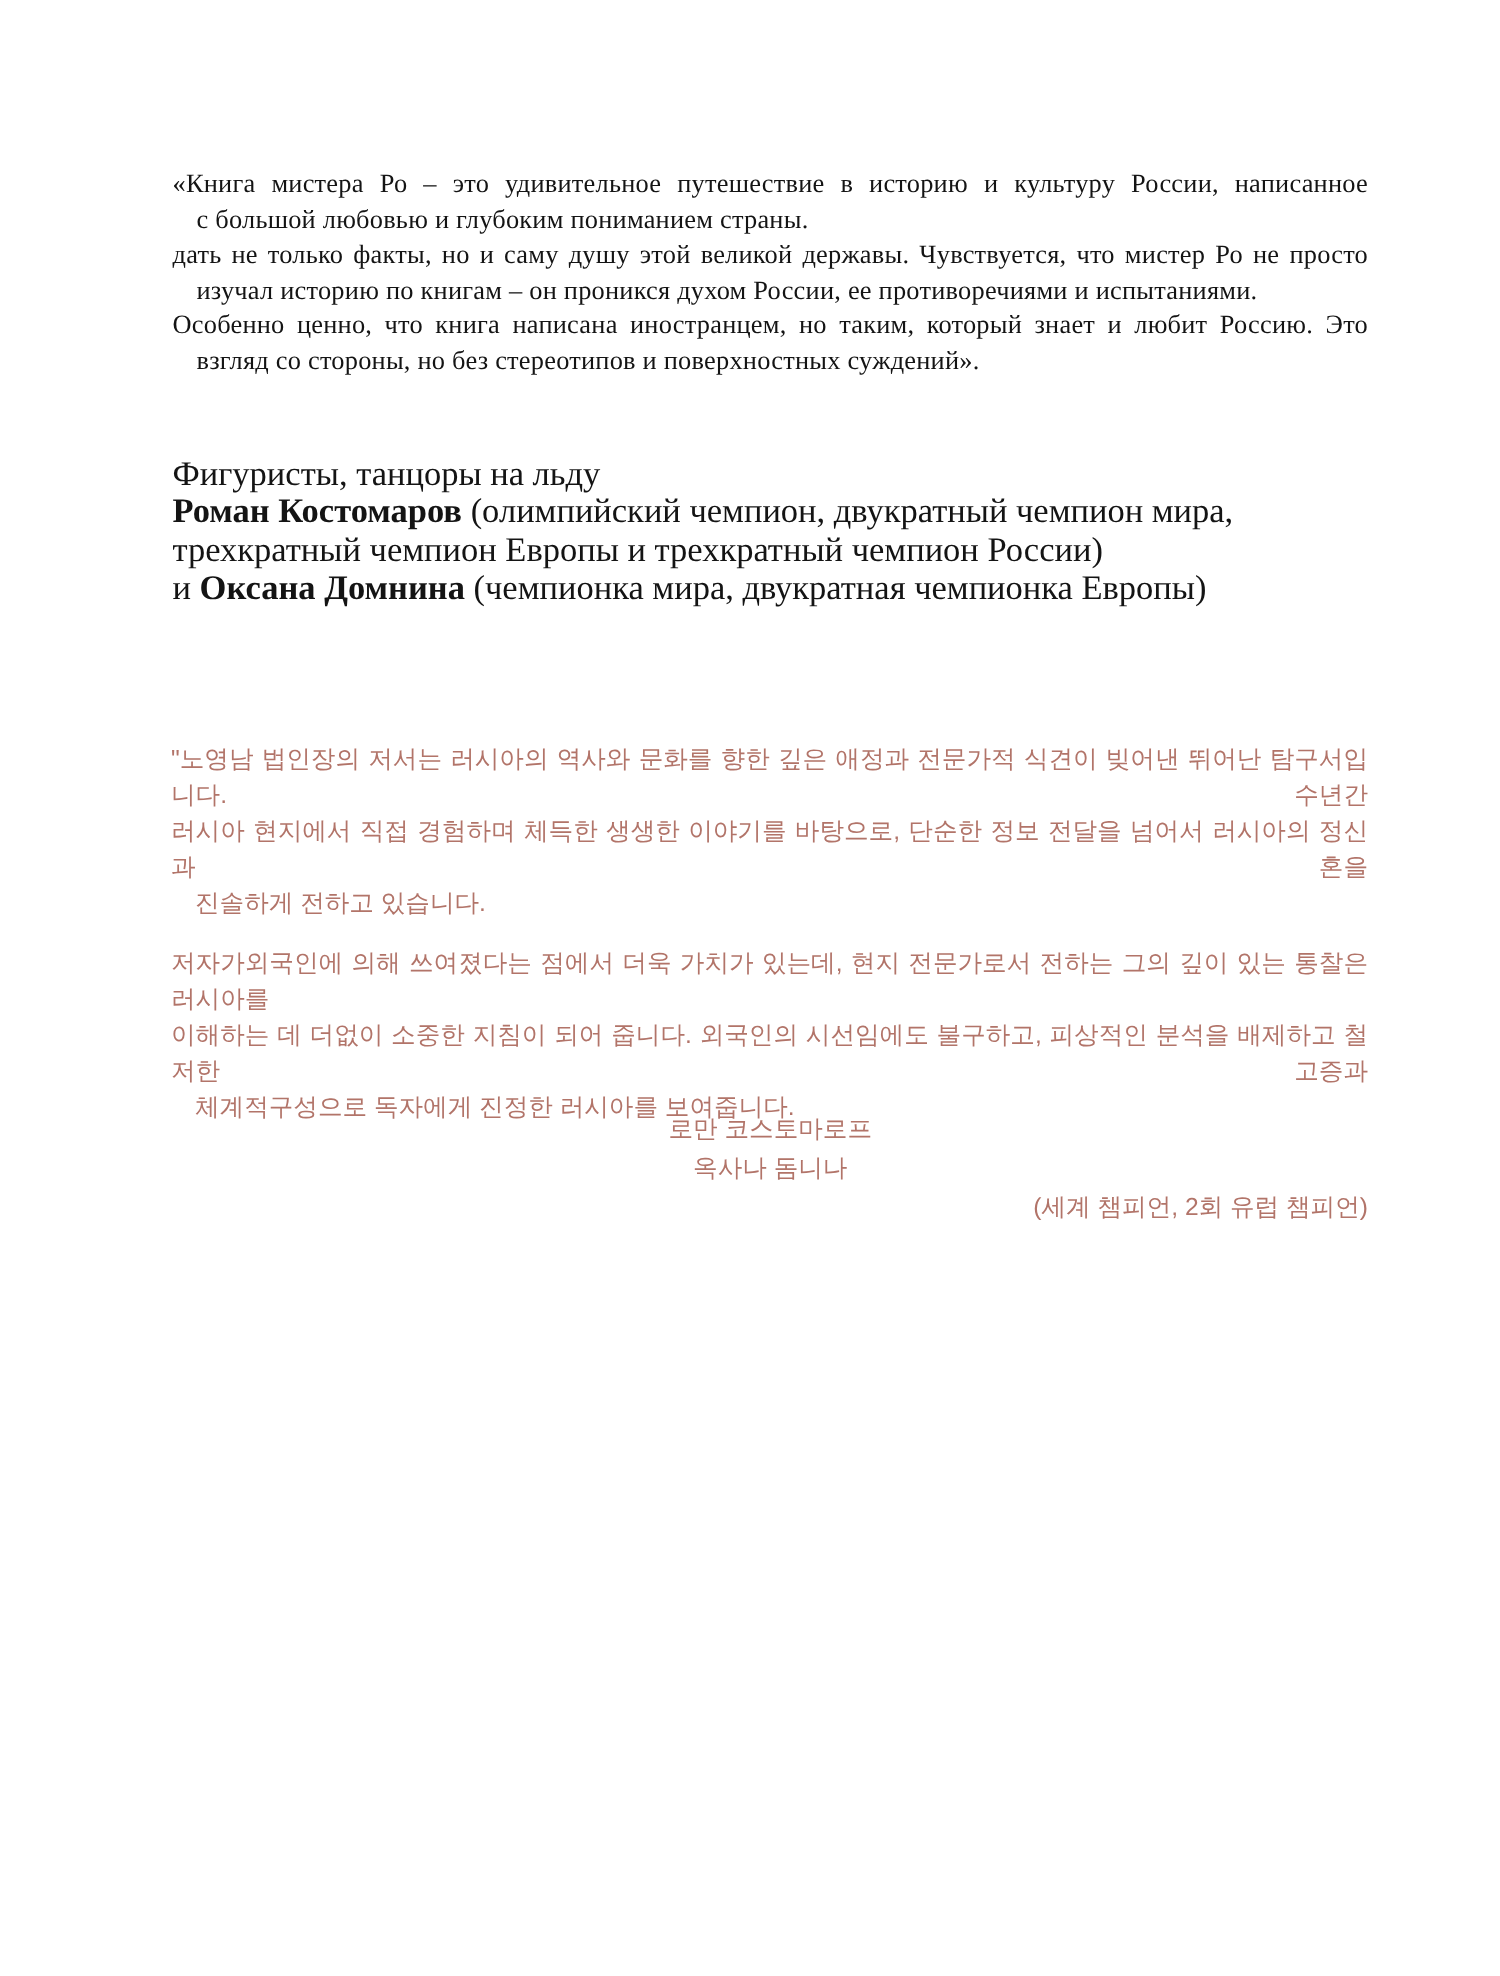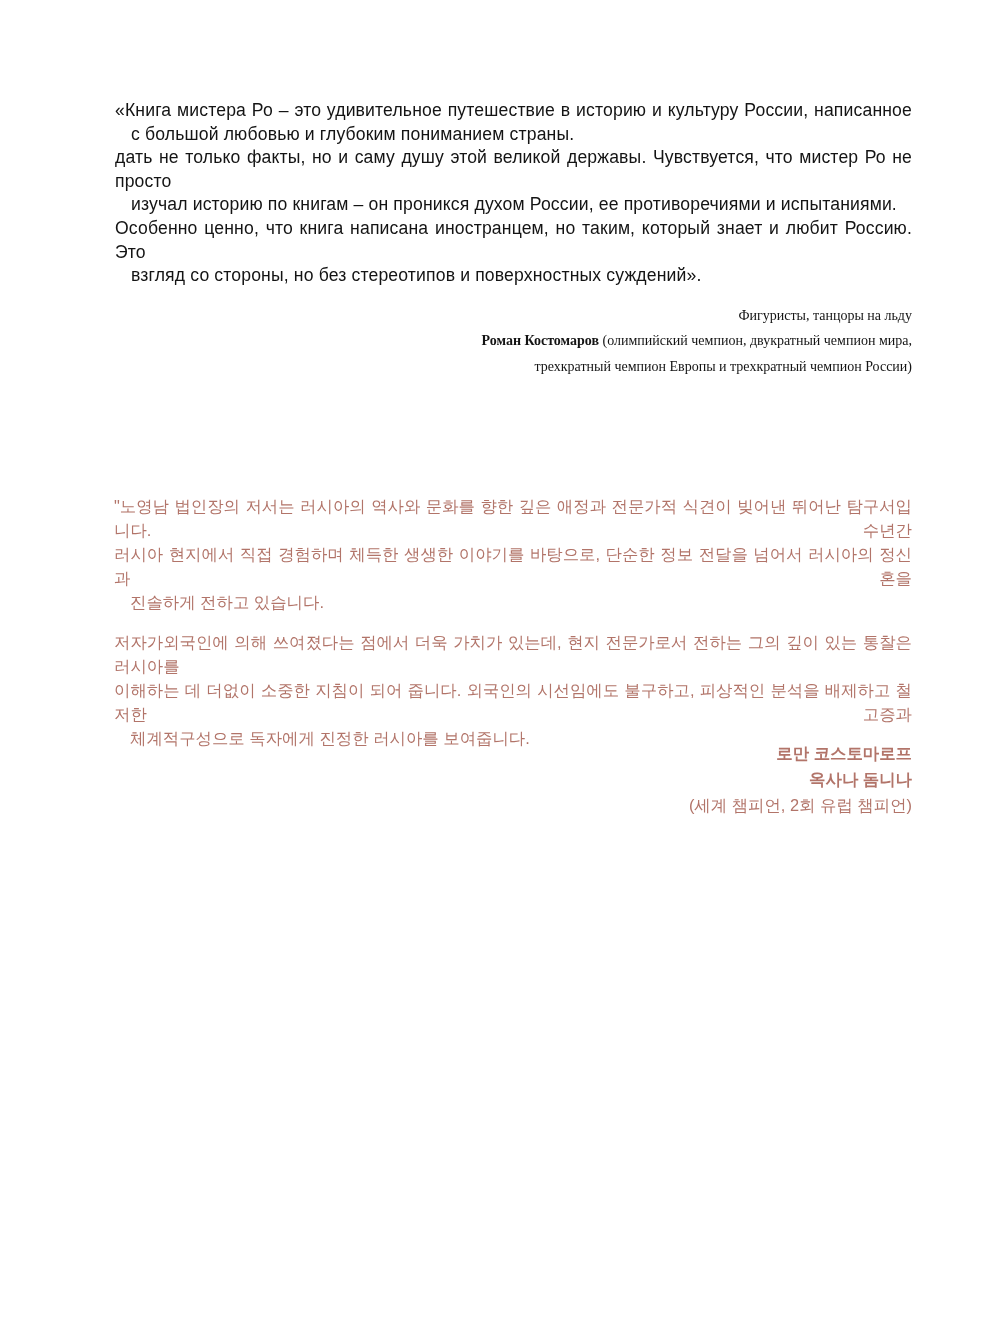--- a/index.html
+++ b/index.html
@@ -6,37 +6,37 @@
   .page {
     position: relative;
     width: 1000px;
     height: 1317px;
     background: var(--page-bg, #ffffff);
     overflow: hidden;
   }
   
   .ru-quote {
     position: absolute;
-    top: 99px;
+    top: 111px;
     left: 115px;
     width: 797px;
-    font-family: Liberation Sans, sans-serif;
+    font-family: Liberation Serif, serif;
     font-size: 17.6px;
     line-height: 23.6px;
     letter-spacing: 0.15px;
     color: var(--ru-color, #141414);
   }
   .ru-attr {
     position: absolute;
     top: 303px;
     left: 115px;
     width: 797px;
-    text-align: right;
+    text-align: left;
     font-family: "Liberation Serif", serif;
-    font-size: 14px;
+    font-size: 23px;
     line-height: 25.4px;
     color: var(--ru-color, #141414);
   }
   
   .ko-review {
     position: absolute;
     top: 494px;
     left: 114px;
     width: 798px;
     font-family: "Liberation Sans", sans-serif;
@@ -50,21 +50,21 @@
     position: absolute;
     top: 740px;
     left: 115px;
     width: 797px;
     text-align: right;
     font-family: "Liberation Sans", sans-serif;
     font-size: 16.4px;
     line-height: 26px;
     color: var(--ko-color, #b27469);
   }
-  .ko-attr .name { font-weight: bold; }
+  .ko-attr .name { font-weight: normal; text-align: center; }
   
   .ln { white-space: normal; }
   .j  { text-align: justify; text-align-last: justify; }
   .l  { text-align: left; text-align-last: left; margin-left: 16px; }
   b   { font-weight: bold; }
 </style>
 </head>
 <body>
 
 <div class="page">
@@ -75,20 +75,21 @@
     <div class="ln j">дать не только факты, но и саму душу этой великой державы. Чувствуется, что мистер Ро не просто</div>
     <div class="ln l">изучал историю по книгам – он проникся духом России, ее противоречиями и испытаниями.</div>
     <div class="ln j">Особенно ценно, что книга написана иностранцем, но таким, который знает и любит Россию. Это</div>
     <div class="ln l">взгляд со стороны, но без стереотипов и поверхностных суждений».</div>
   </div>
 
   <div class="ru-attr">
     <div class="ln"><span></span><b></b><span>Фигуристы, танцоры на льду</span></div>
     <div class="ln"><span></span><b>Роман Костомаров</b><span> (олимпийский чемпион, двукратный чемпион мира,</span></div>
     <div class="ln"><span></span><b></b><span>трехкратный чемпион Европы и трехкратный чемпион России)</span></div>
+    <div class="ln"><span>и </span><b>Оксана Домнина</b><span> (чемпионка мира, двукратная чемпионка Европы)</span></div>
   </div>
 
   <div class="ko-review">
     <div class="para">
       <div class="ln j">"노영남 법인장의 저서는 러시아의 역사와 문화를 향한 깊은 애정과 전문가적 식견이 빚어낸 뛰어난 탐구서입니다. 수년간</div>
       <div class="ln j">러시아 현지에서 직접 경험하며 체득한 생생한 이야기를 바탕으로, 단순한 정보 전달을 넘어서 러시아의 정신과 혼을</div>
       <div class="ln l">진솔하게 전하고 있습니다.</div>
     </div>
     <div class="para">
       <div class="ln j">저자가외국인에 의해 쓰여졌다는 점에서 더욱 가치가 있는데, 현지 전문가로서 전하는 그의 깊이 있는 통찰은 러시아를</div>

